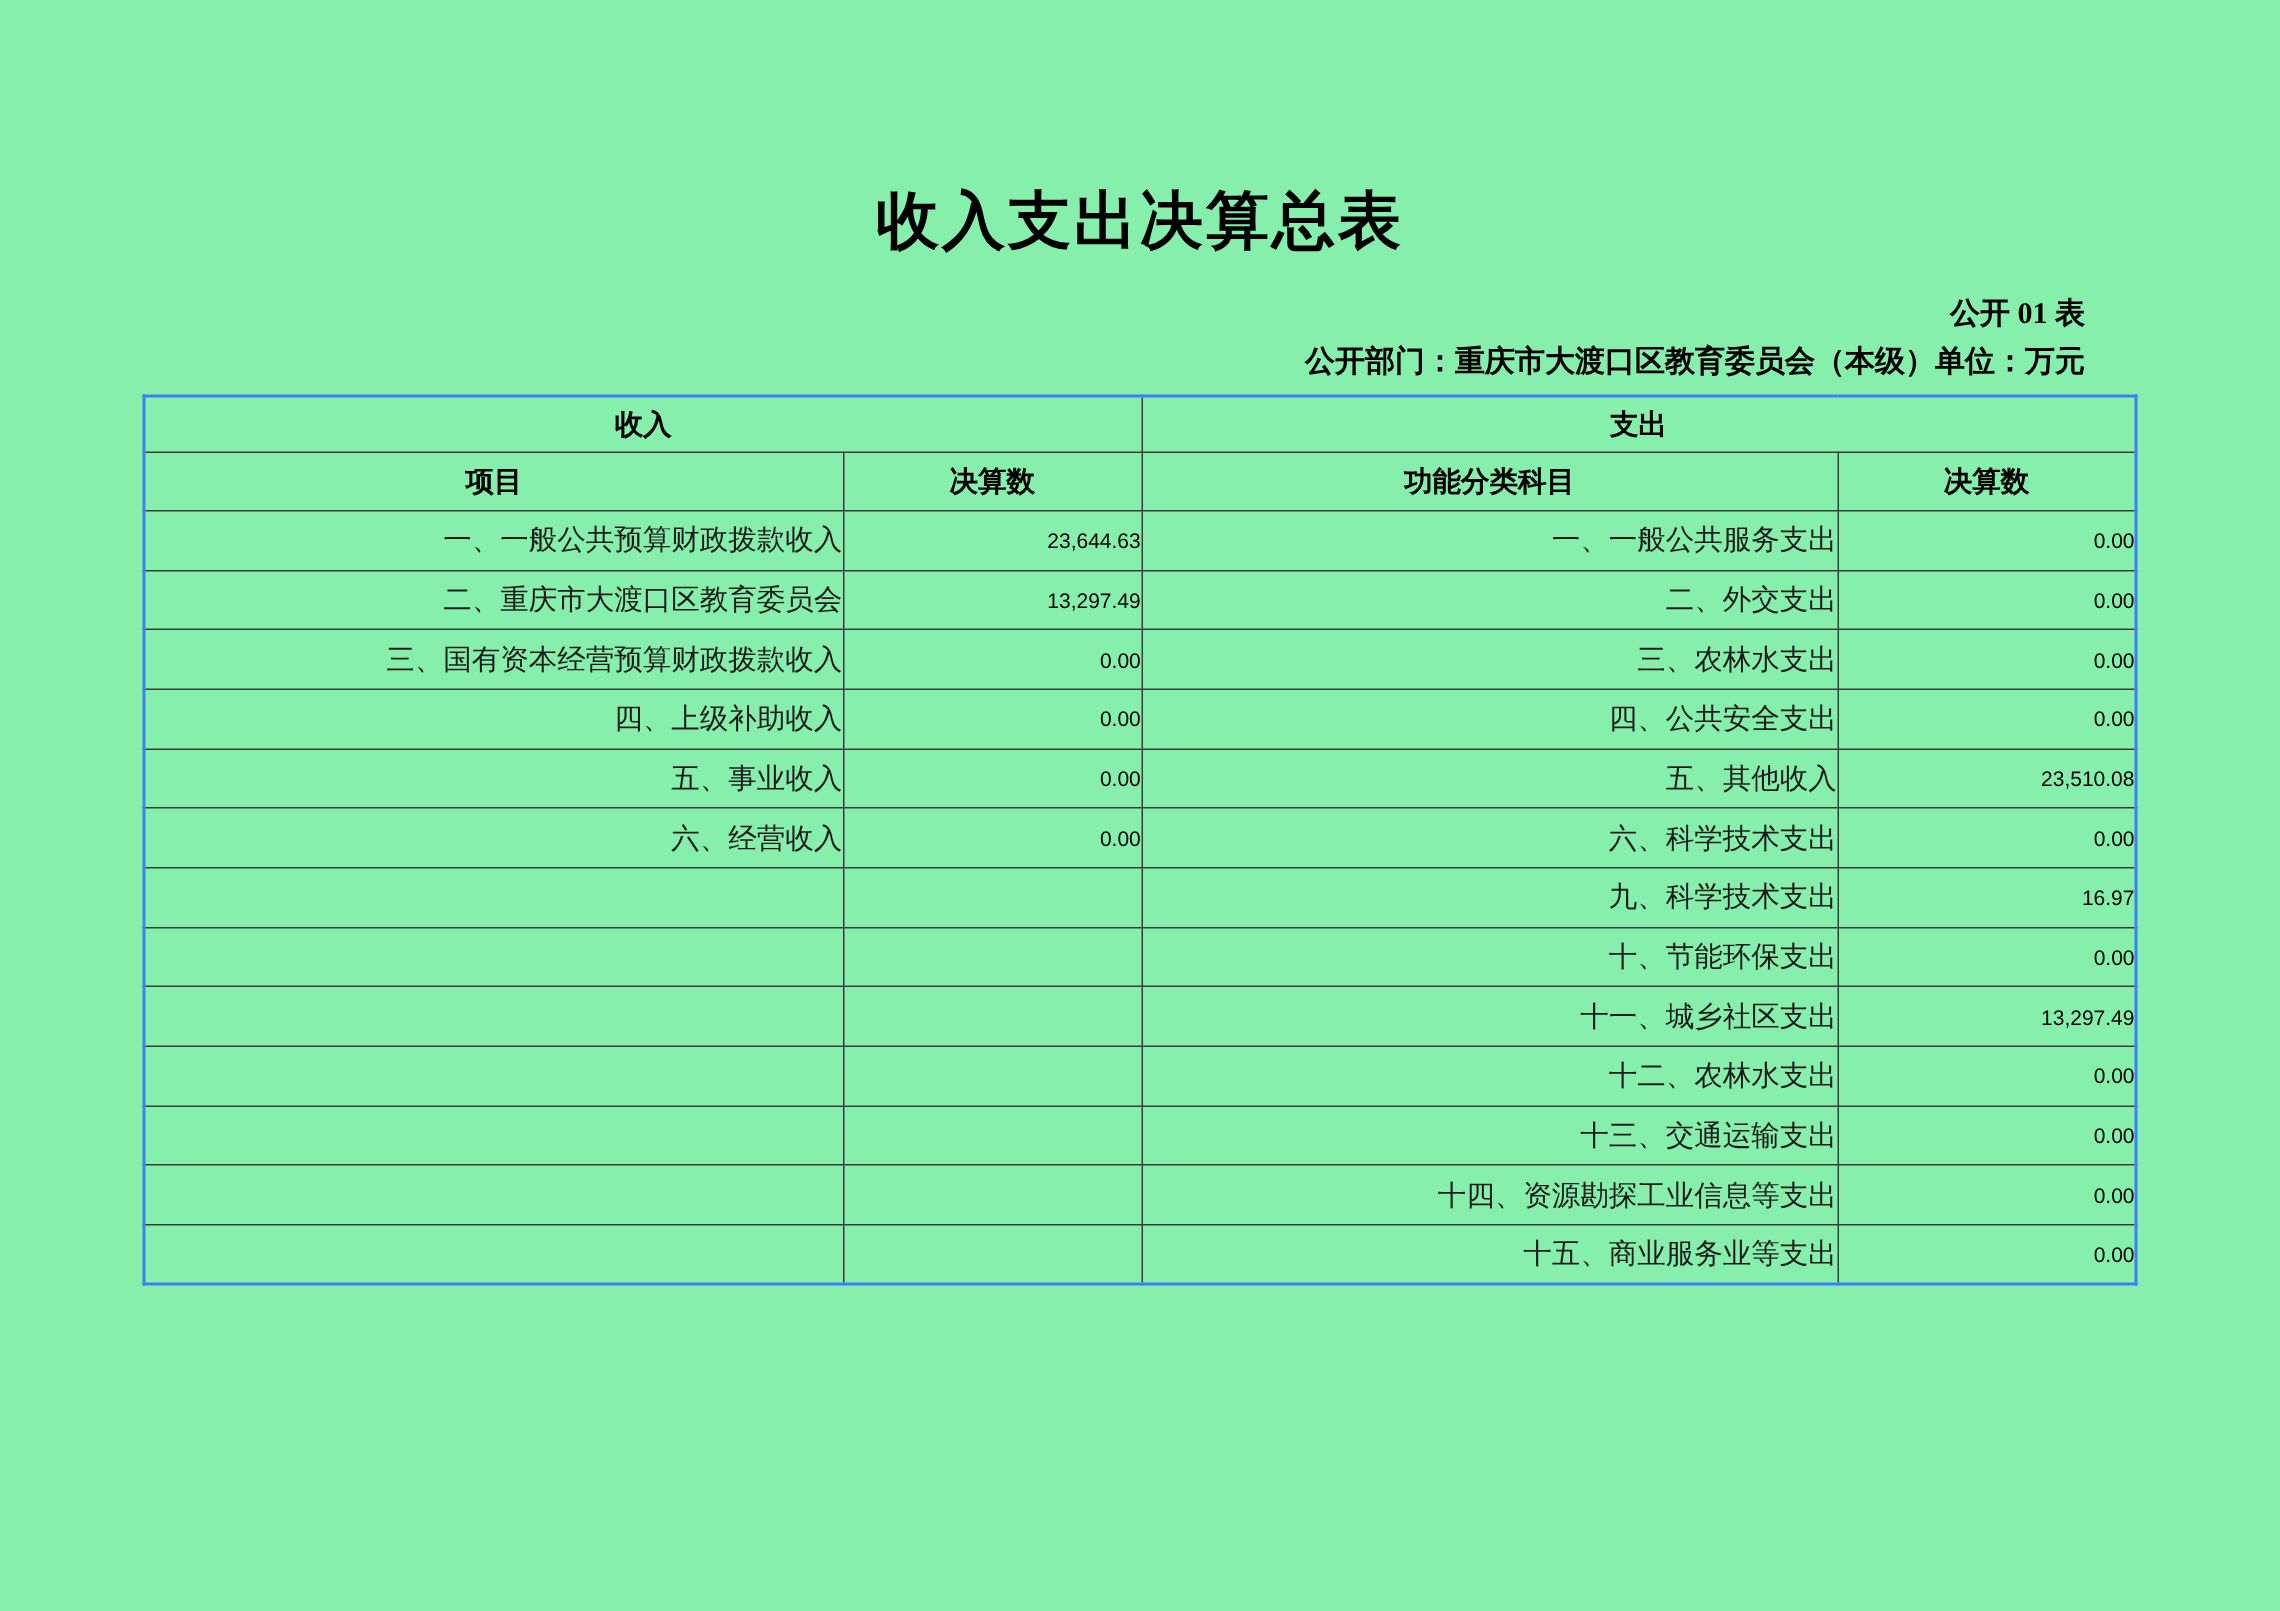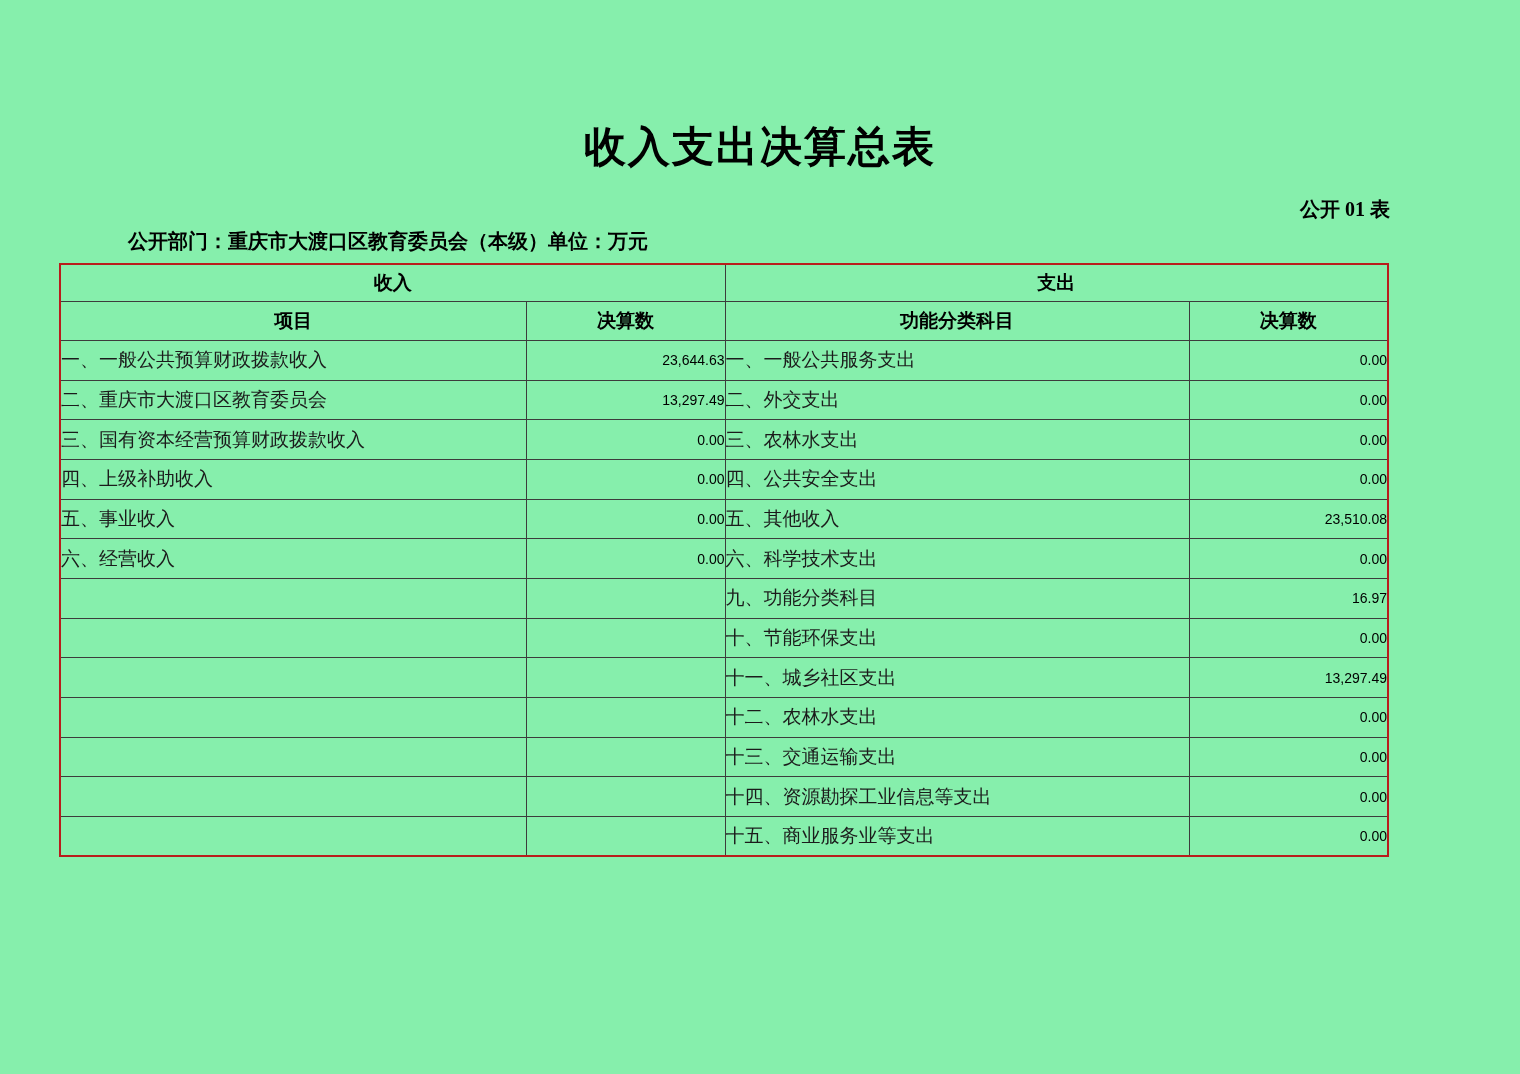--- a/index.html
+++ b/index.html
@@ -35,34 +35,34 @@
     font-family: "Liberation Serif", "DejaVu Serif", serif;
     font-weight: 600;
     font-size: 20px;
     line-height: 1.1;
   }
   .meta-line {
     margin-top: 10px;
     padding-left: 128px;
     padding-right: 130px;
     display: flex;
-    justify-content: flex-start;
+    justify-content: flex-end;
     align-items: baseline;
     font-family: "Liberation Serif", "DejaVu Serif", serif;
     font-weight: 600;
     font-size: 20px;
     line-height: 1.1;
   }
   table.budget {
-    margin-left: 59px;
+    margin-left: 95px;
     margin-top: 11px;
     width: 1328px;
     border-collapse: collapse;
     table-layout: fixed;
-    border: 2px solid #b91c1c;
+    border: 2px solid #3b82f6;
   }
   table.budget th, table.budget td {
     border: 1.5px solid #3c3c3c;
     padding: 0;
     vertical-align: middle;
     overflow: hidden;
     white-space: nowrap;
   }
   tr.section-row { height: 37px; }
   tr.cols-row { height: 39px; }
@@ -71,21 +71,21 @@
     font-family: "DejaVu Sans", "Liberation Sans", sans-serif;
     font-weight: bold;
     font-size: 19px;
     text-align: center;
   }
   td.item-cell {
     font-family: "Liberation Serif", "DejaVu Serif", serif;
     font-weight: 400;
     font-size: 19px;
     color: #1b1b1b;
-    text-align: left;
+    text-align: right;
     padding-left: 14px;
   }
   td.amount-cell {
     font-family: "Liberation Sans", "DejaVu Sans", sans-serif;
     font-size: 14px;
     text-align: right;
     padding-right: 10px;
   }
 </style>
 </head>
@@ -154,21 +154,21 @@
       </tr>
       <tr>
         <td class="item-cell">六、经营收入</td>
         <td class="amount-cell">0.00</td>
         <td class="item-cell">六、科学技术支出</td>
         <td class="amount-cell">0.00</td>
       </tr>
       <tr>
         <td class="item-cell"></td>
         <td class="amount-cell"></td>
-        <td class="item-cell">九、功能分类科目</td>
+        <td class="item-cell">九、科学技术支出</td>
         <td class="amount-cell">16.97</td>
       </tr>
       <tr>
         <td class="item-cell"></td>
         <td class="amount-cell"></td>
         <td class="item-cell">十、节能环保支出</td>
         <td class="amount-cell">0.00</td>
       </tr>
       <tr>
         <td class="item-cell"></td>

